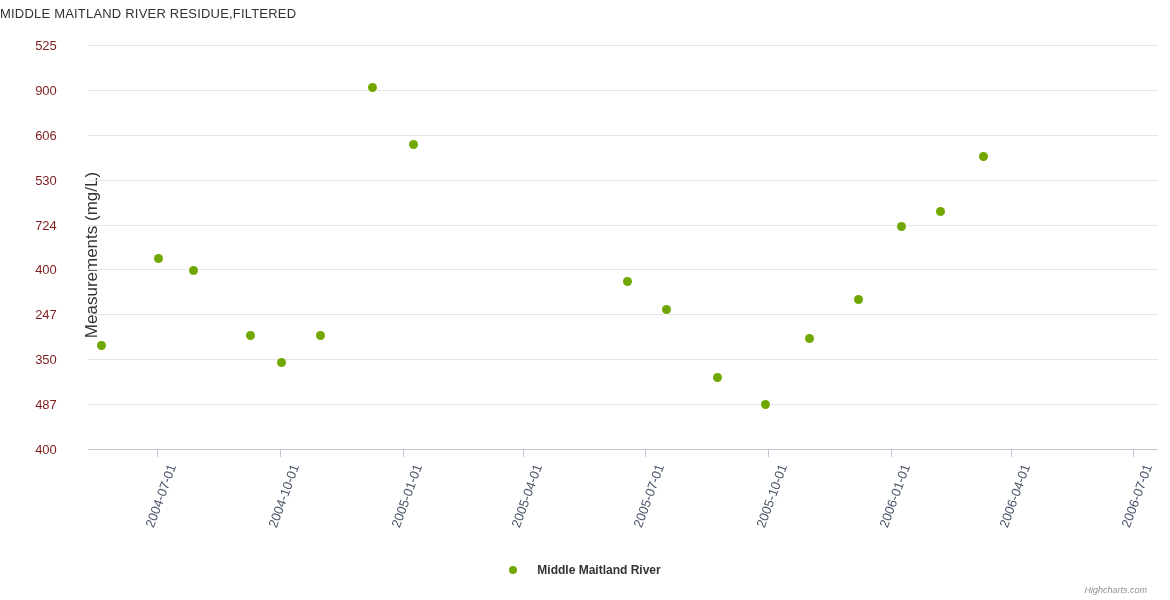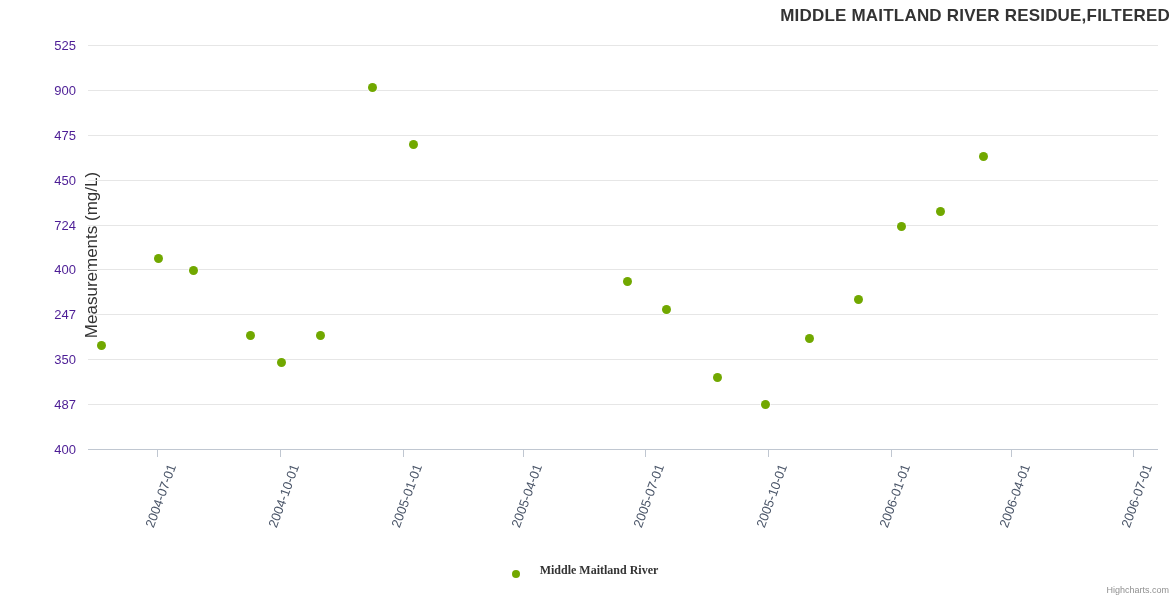--- a/index.html
+++ b/index.html
@@ -9,24 +9,24 @@
     font-family:"Liberation Sans", sans-serif;
     overflow:hidden;
     position:relative;
   }
   #chart-root{position:absolute;left:0;top:0;width:1170px;height:600px;}
 
   
   .chart-title{
     position:absolute;
     left:0;top:6px;width:1170px;
-    text-align:right;
-    font-size:17px;
+    text-align:left;
+    font-size:13px;
     color:#333333;
-    font-weight:bold;
+    font-weight:normal;
     letter-spacing:.2px;
     white-space:nowrap;
   }
 
   
   .plot-area{
     position:absolute;
     left:88px;top:45px;
     width:1070px;height:404px;
     background:transparent;
@@ -39,23 +39,23 @@
     position:absolute;
     left:88px;top:449px;width:1070px;height:1px;
     background:#c0c7d1;
   }
 
   
   .y-label{
     position:absolute;
     right:1082px;            
     width:60px;
-    text-align:right;
+    text-align:center;
     font-size:13px;
-    color:#4c1d95;
+    color:#7f1d1d;
     transform:translateY(-50%);
     white-space:nowrap;
   }
   .y-axis-title{
     position:absolute;
     left:-216px;top:200px;
     width:440px;
     text-align:center;
     font-size:17px;
     color:#333333;
@@ -95,58 +95,58 @@
 
   
   .legend{
     position:absolute;
     left:0;top:563px;width:1170px;
     text-align:center;
     font-size:12px;
   }
   .legend-item{
     display:inline-flex;
-    align-items:flex-end;
+    align-items:center;
     gap:20px;
     font-weight:bold;
     color:#333333;
     cursor:pointer;
-    font-family:Liberation Serif, serif;
   }
   .legend-marker{
     display:inline-block;
     width:8px;height:8px;border-radius:50%;
     background:#71A800;
   }
 
   
   .credits{
     position:absolute;
-    right:1px;bottom:5px;
+    right:23px;bottom:5px;
     font-size:9px;
     color:#909090;
+    font-style:italic;
   }
 </style>
 </head>
 <body>
 
 <div id="chart-root">
 
   <div class="chart-title">MIDDLE MAITLAND RIVER RESIDUE,FILTERED</div>
 
   <div class="plot-area" id="plot-area">
     <div class="y-axis-title">Measurements (mg/L)</div>
   <div class="gridline" style="top: 0px;"></div>
       <div class="y-label" style="top: 0px;">525</div>
       <div class="gridline" style="top: 44.8889px;"></div>
       <div class="y-label" style="top: 44.8889px;">900</div>
       <div class="gridline" style="top: 89.7778px;"></div>
-      <div class="y-label" style="top: 89.7778px;">475</div>
+      <div class="y-label" style="top: 89.7778px;">606</div>
       <div class="gridline" style="top: 134.667px;"></div>
-      <div class="y-label" style="top: 134.667px;">450</div>
+      <div class="y-label" style="top: 134.667px;">530</div>
       <div class="gridline" style="top: 179.556px;"></div>
       <div class="y-label" style="top: 179.556px;">724</div>
       <div class="gridline" style="top: 224.444px;"></div>
       <div class="y-label" style="top: 224.444px;">400</div>
       <div class="gridline" style="top: 269.333px;"></div>
       <div class="y-label" style="top: 269.333px;">247</div>
       <div class="gridline" style="top: 314.222px;"></div>
       <div class="y-label" style="top: 314.222px;">350</div>
       <div class="gridline" style="top: 359.111px;"></div>
       <div class="y-label" style="top: 359.111px;">487</div>

